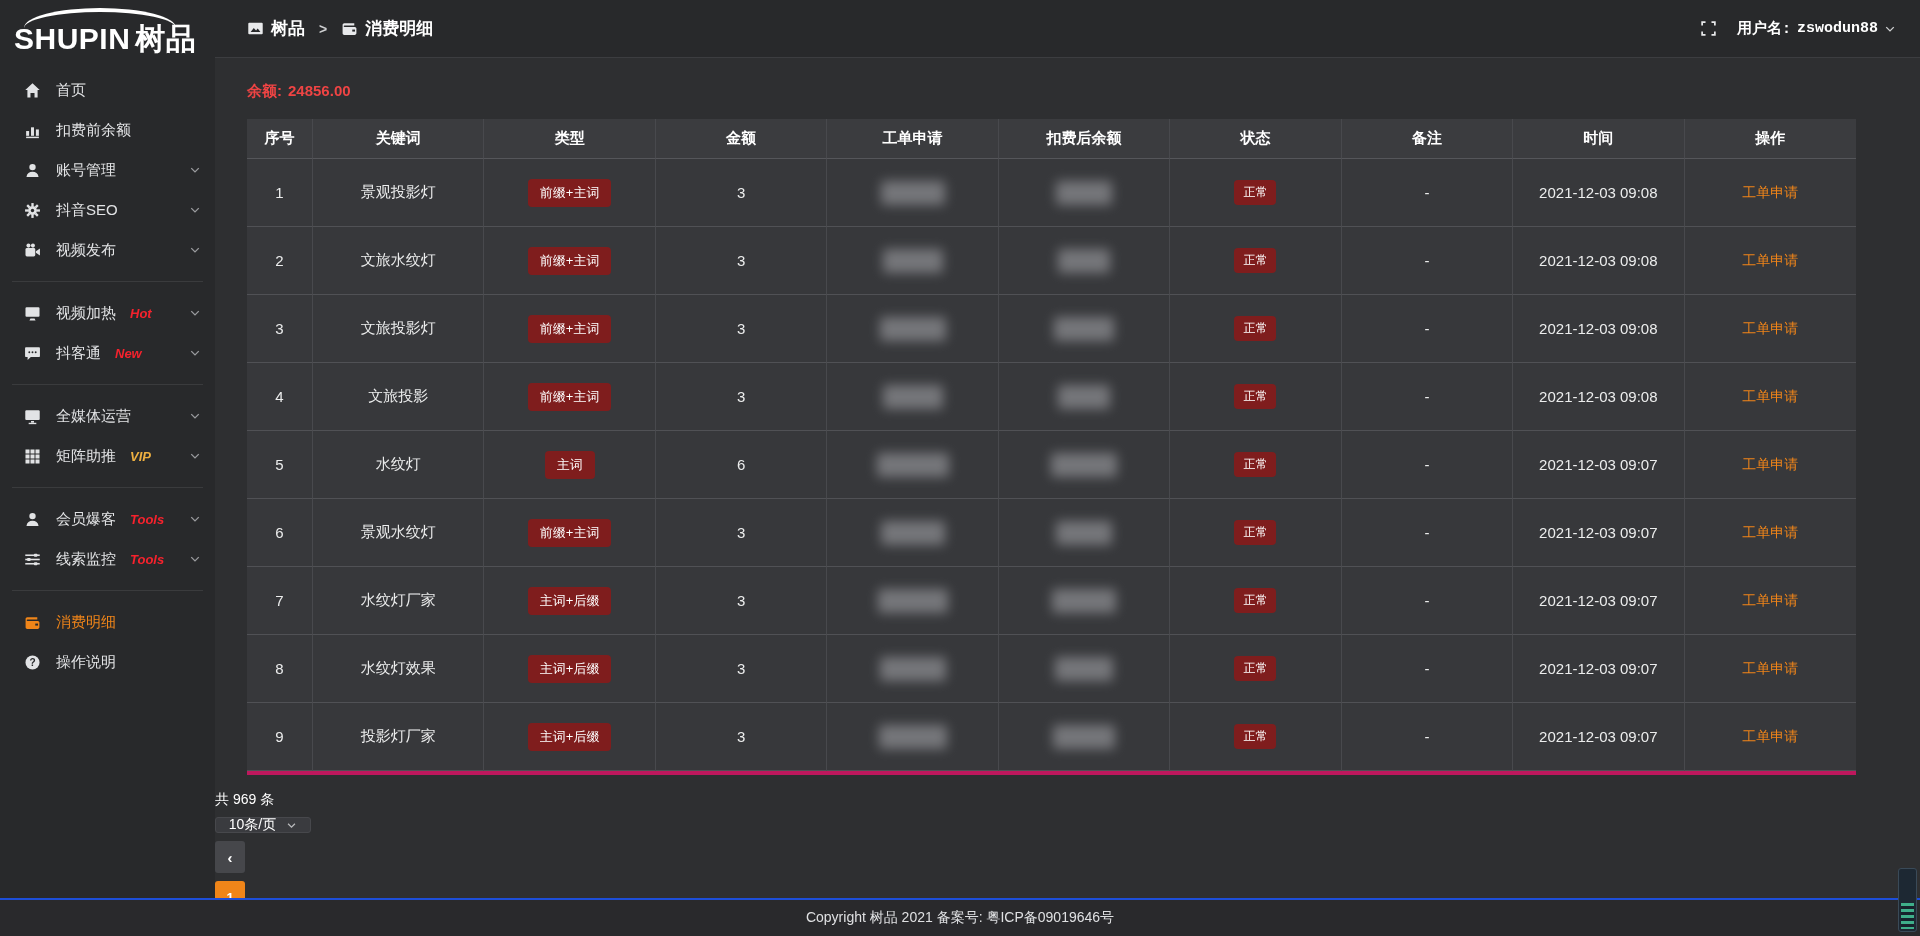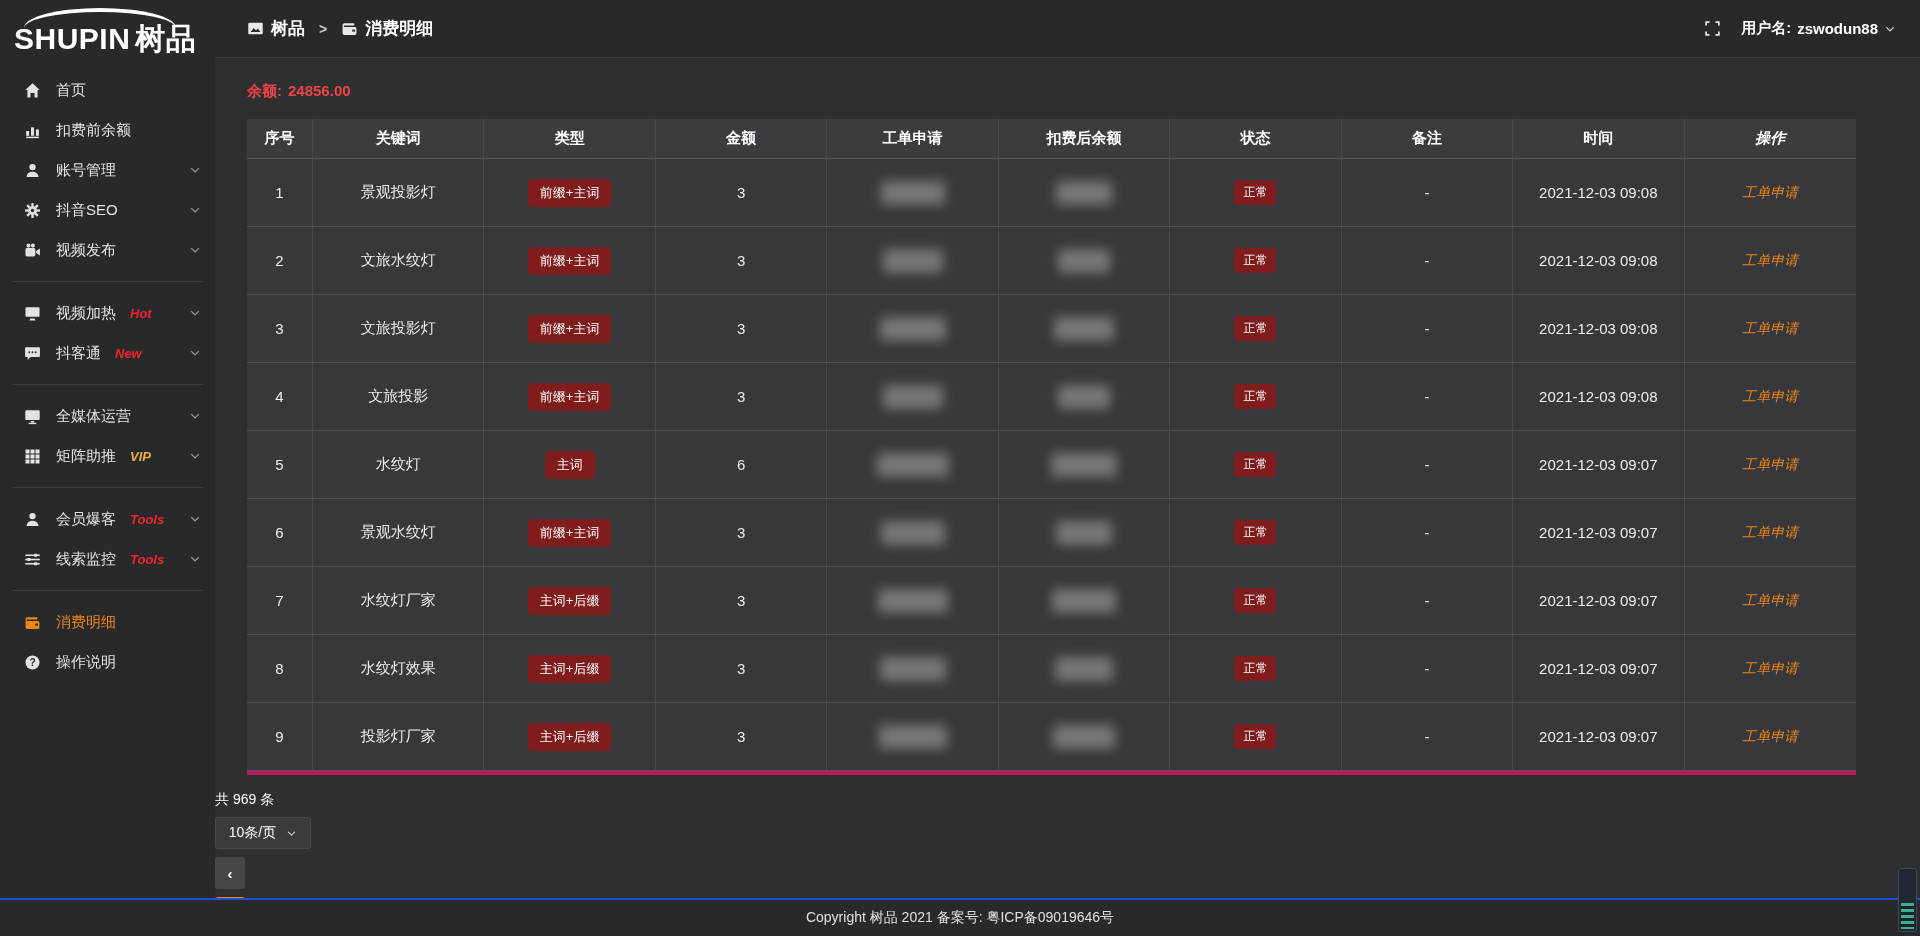--- a/index.html
+++ b/index.html
@@ -22,47 +22,47 @@
   .menu-item.active{color:#f08519;}
   .menu-divider{height:1px;background:#3a3b3d;margin:11px 12px;}
 
   
   .topbar{position:absolute;left:215px;right:0;top:0;height:58px;background:#28292b;
           display:flex;align-items:center;justify-content:space-between;
           border-bottom:1px solid #3c3d40;box-sizing:border-box;padding:0 24px 0 32px;z-index:1;}
   .breadcrumb{display:flex;align-items:center;font-size:17px;font-weight:bold;color:#fff;}
   .bc-icon{width:17px;height:17px;display:inline-flex;margin-right:7px;color:#e8e9eb;}
   .bc-sep{margin:0 14px;color:#cfd0d2;font-size:14px;font-weight:bold;}
-  .topbar-right{display:flex;align-items:center;gap:20px;}
+  .topbar-right{display:flex;align-items:center;gap:20px;font-family:Liberation Mono, monospace;}
   .fs-icon{width:17px;height:17px;display:inline-flex;color:#e8e9eb;cursor:pointer;}
   .user-name{font-size:15px;font-weight:bold;color:#fff;display:flex;align-items:center;gap:6px;cursor:pointer;}
   .user-chev{width:12px;height:12px;display:inline-flex;color:#cfd0d2;}
 
   
   .content{position:absolute;left:215px;top:58px;right:0;bottom:36px;}
   .balance{margin:24px 0 18px 32px;font-size:15px;font-weight:bold;color:#ef4444;}
   .balance b{margin-left:6px;}
 
   .table{margin:0 64px 0 32px;border-bottom:4px solid #be185d;}
   .t-row{display:grid;grid-template-columns:66px repeat(9,1fr);background:#37383b;}
   .t-head{background:#3b3c3f;}
   .t-cell{display:flex;align-items:center;justify-content:center;height:68px;
           border-right:1px solid #48494d;border-bottom:1px solid #505155;
           font-size:15px;color:#eceded;box-sizing:border-box;}
-  .t-row .t-cell:last-child{border-right:none;font-style:italic;}
+  .t-row .t-cell:last-child{border-right:none;}
   .t-hcell{height:40px;font-weight:bold;font-size:15px;color:#fff;border-bottom:1px solid #55565a;}
   .badge{background:#7f1d1d;color:#fff;border-radius:4px;padding:5px 12px;font-size:13px;}
   .badge.small{padding:4px 9px;font-size:12px;}
   .blurbox{height:24px;border-radius:3px;background:#85868a;filter:blur(6px);opacity:.8;}
   .action-link{color:#f08519;font-size:14px;cursor:pointer;}
 
   
   .pagination{display:flex;align-items:flex-start;justify-content:center;gap:8px;margin-top:16px;font-size:14px;color:#fff;flex-direction:column;}
   .pg-total{margin-right:8px;}
-  .pg-size{background:#3a3b3f;border:1px solid #47484c;border-radius:3px;height:32px;min-width:96px;
+  .pg-size{background:#3a3b3f;border:1px solid #47484c;border-radius:3px;height:16px;min-width:96px;
            display:flex;align-items:center;justify-content:center;gap:10px;padding:0 10px;cursor:pointer;box-sizing:border-box;}
   .pg-size .sz-chev{width:11px;height:11px;display:inline-flex;color:#b9babd;}
   .pg-btn{min-width:30px;height:32px;border:none;border-radius:3px;font-size:13px;font-weight:bold;
           display:flex;align-items:center;justify-content:center;cursor:pointer;padding:0 6px;
           font-family:inherit;}
   .pg-btn.dark{background:#46474b;color:#fff;font-size:15px;}
   .pg-btn.light{background:#f2f3f5;color:#55585e;}
   .pg-btn.active{background:#f08519;color:#fff;}
   .pg-btn.dots{letter-spacing:1px;font-size:11px;}
   .pg-goto{margin-left:8px;}

